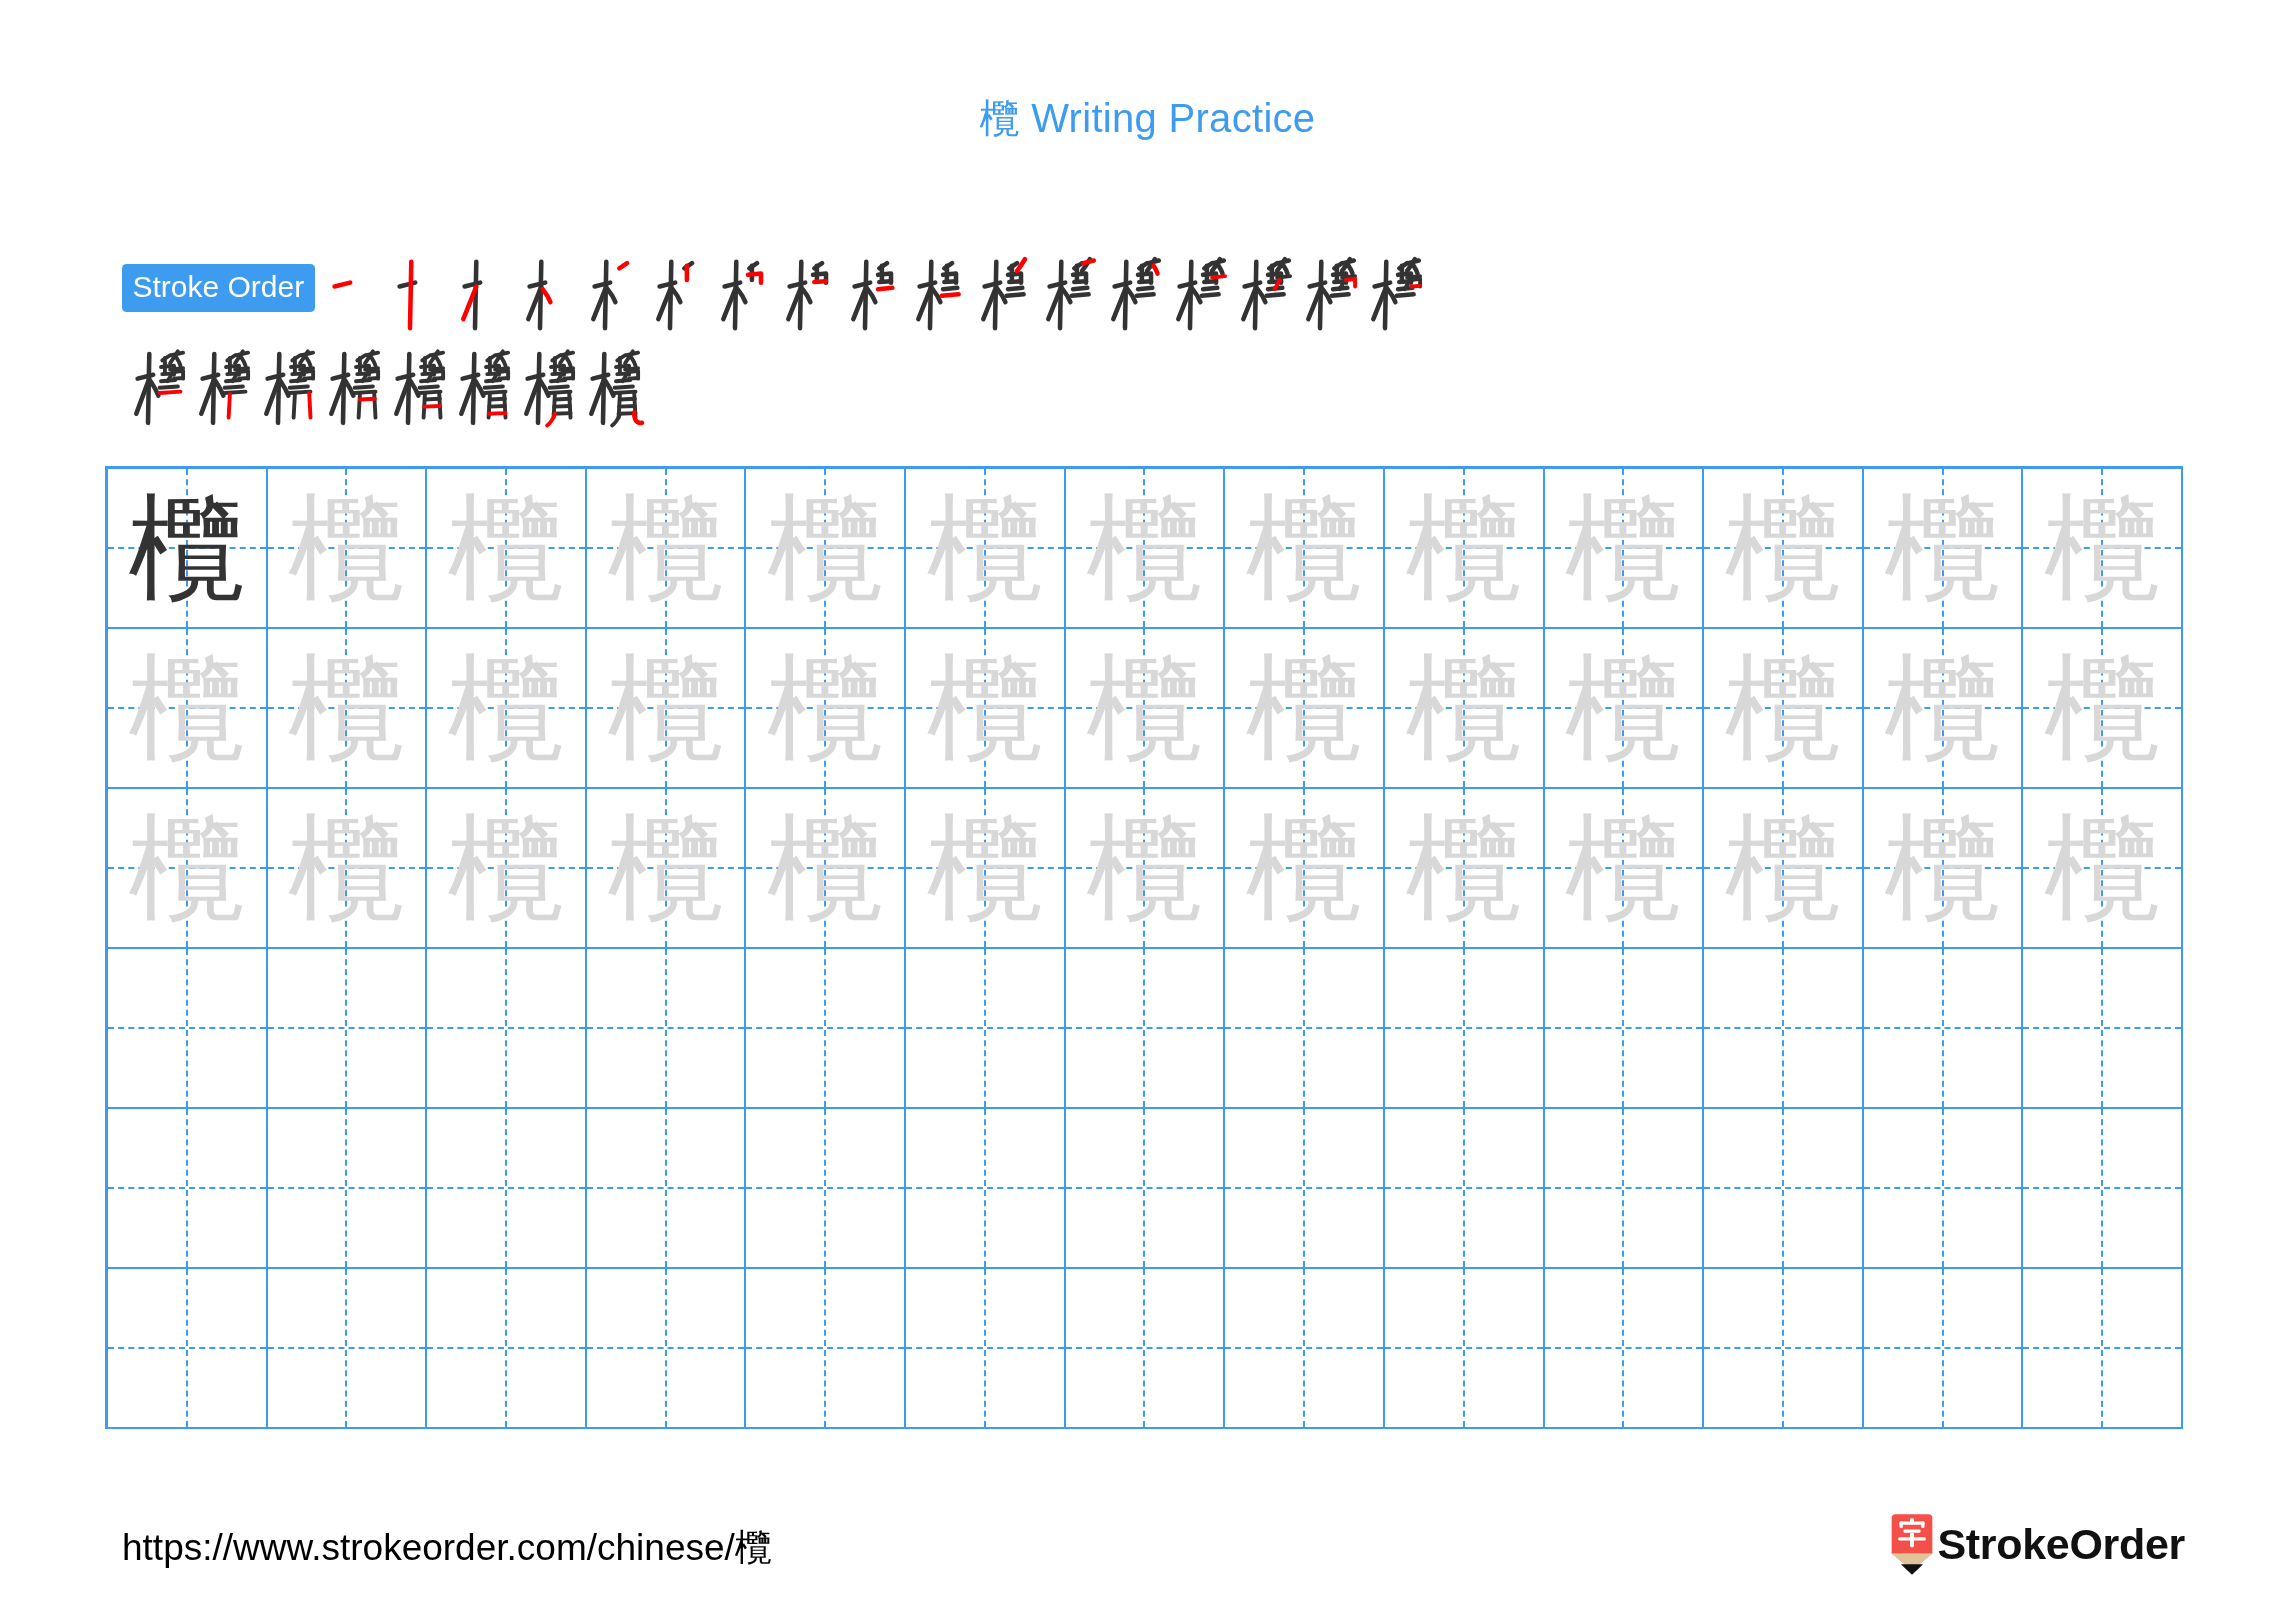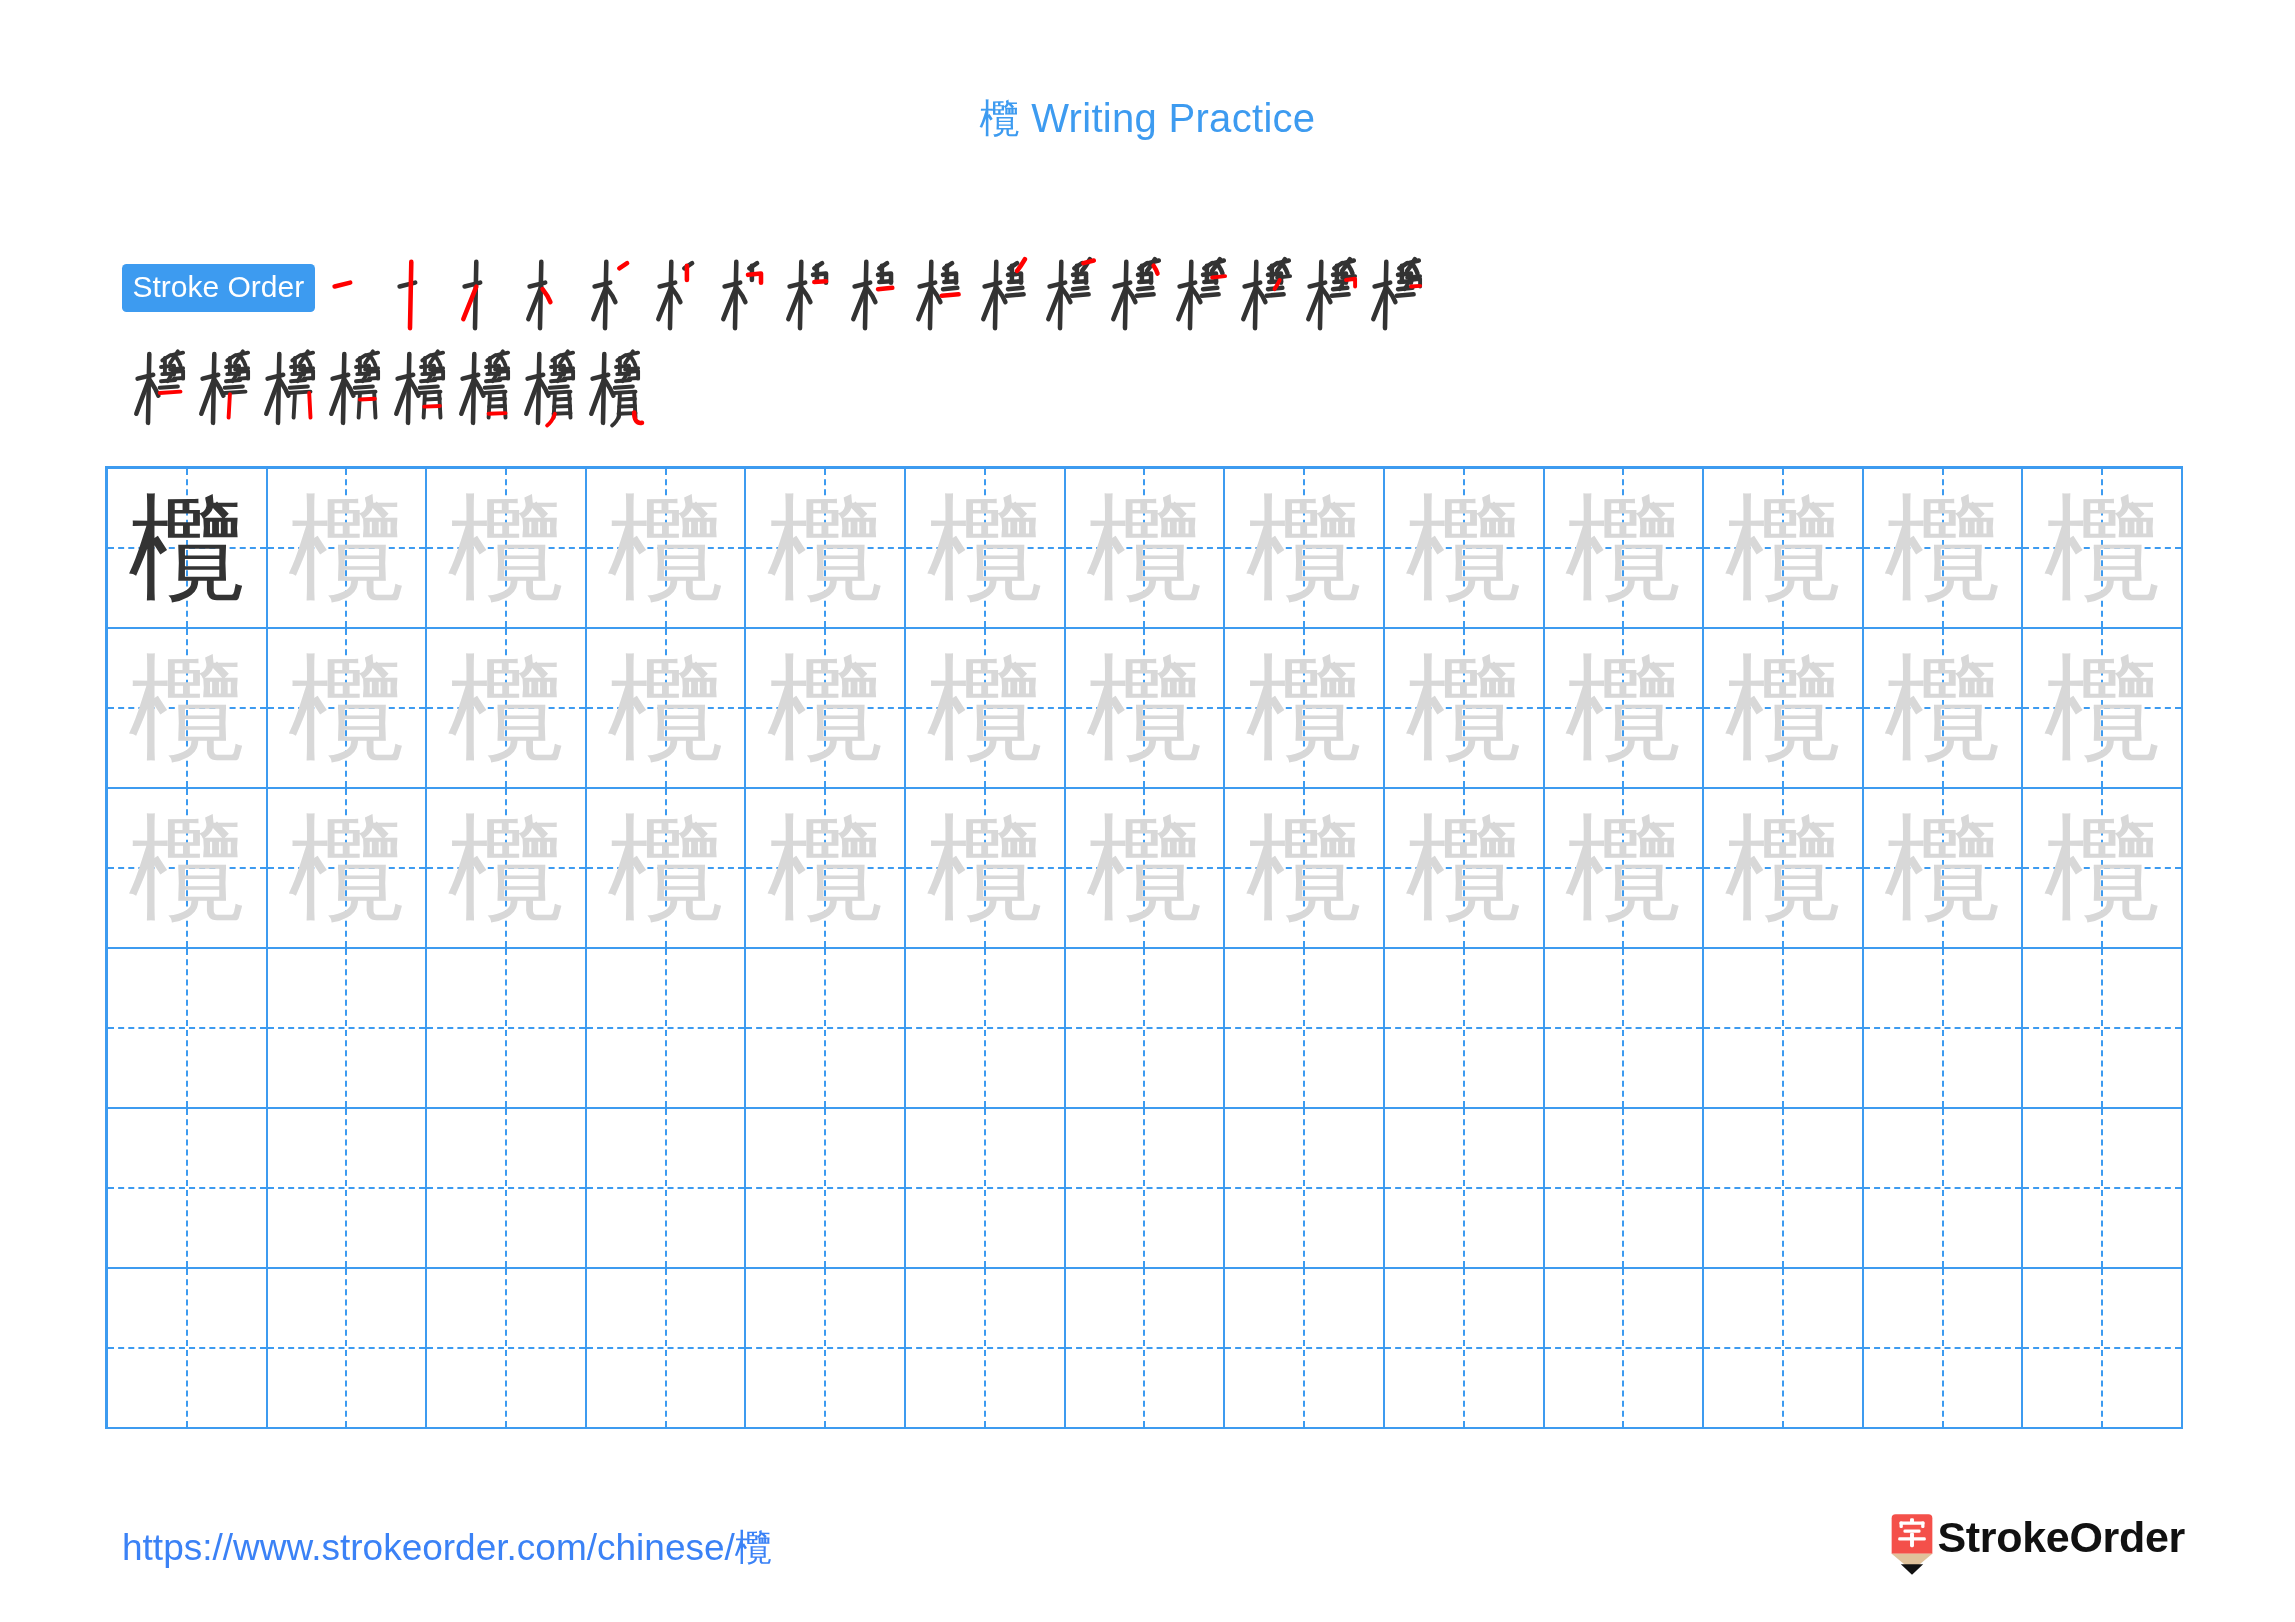--- a/index.html
+++ b/index.html
@@ -136,28 +136,29 @@
   .cell .glyph.dark  { color: #333333; }
   .cell .glyph.light { color: #d8d8d8; }
   .cell .glyph.empty { color: transparent; }
 
   
   .footer-url {
     position: absolute;
     left: 122px;
     top: 1523px;
     font-size: 37px;
-    color: #3b82f6;
+    color: #000000;
     white-space: nowrap;
   }
   .footer-logo {
     position: absolute;
     right: 110px;
     top: 1513px;
     display: flex;
+    align-items: center;
     gap: 2px;
   }
   .logo-mark {
     position: relative;
     width: 46px;
     height: 63px;
     flex: 0 0 auto;
   }
   .logo-brand {
     font-size: 43px;

